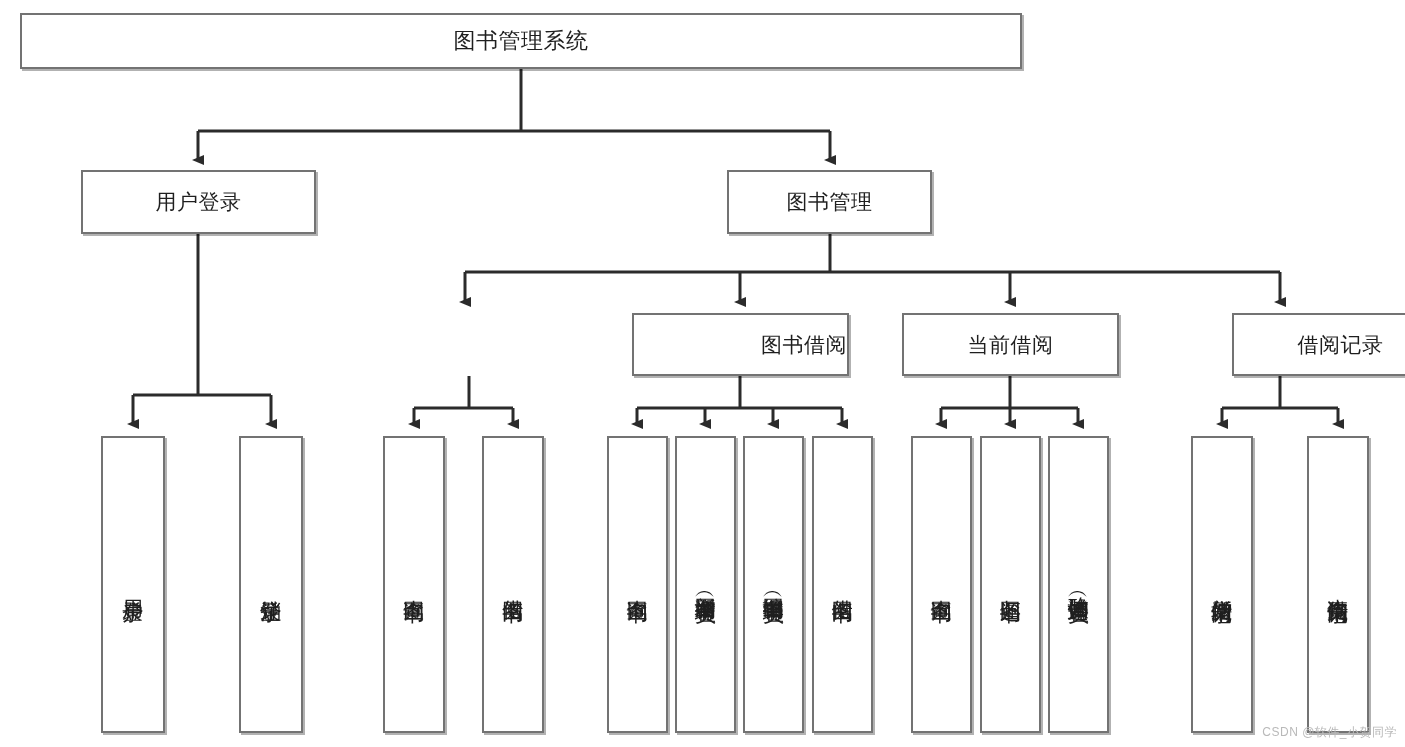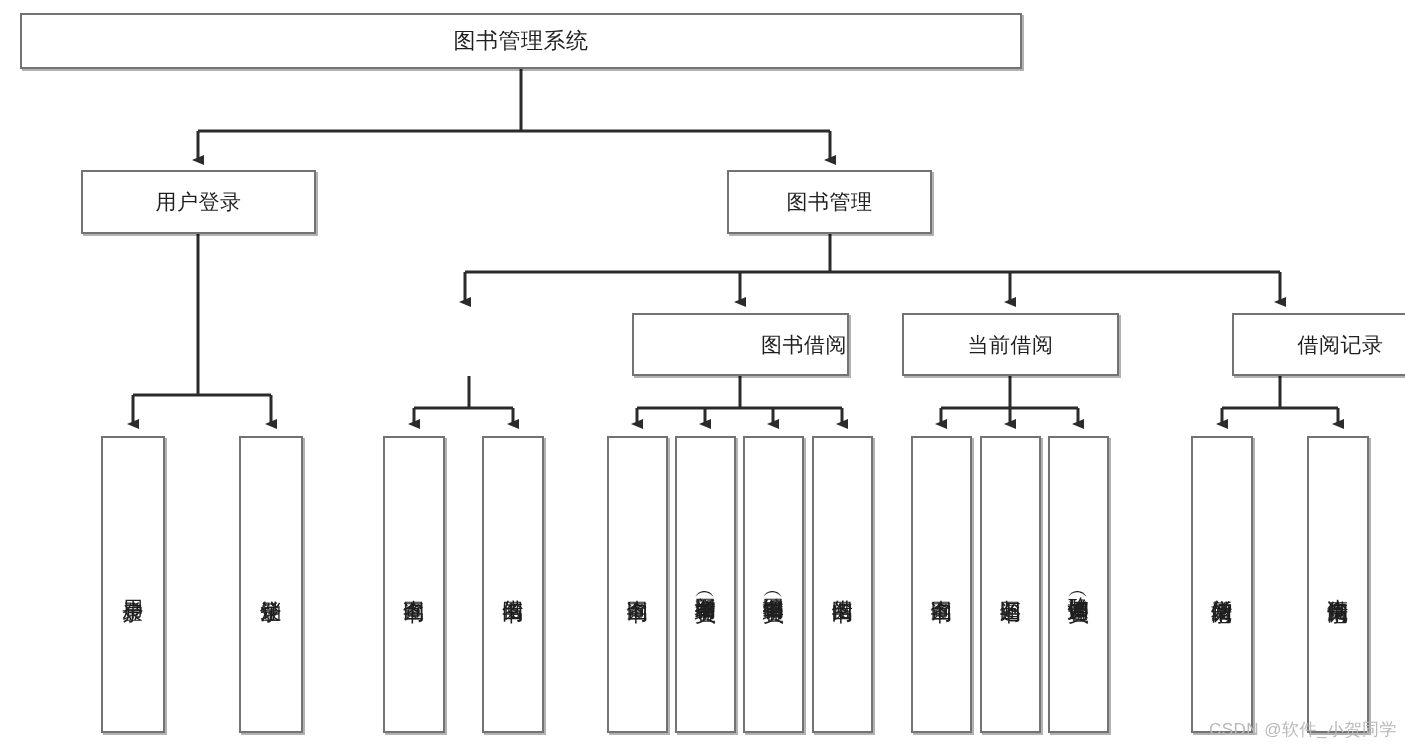--- a/index.html
+++ b/index.html
@@ -60,21 +60,21 @@
     height:100%;
     width:100%;
     display:flex;
     align-items:center;
     justify-content:center;
   }
   .watermark{
     position:absolute;
     right:8px;
     bottom:6px;
-    font-size:17px;
+    font-size:12px;
     color:#b9b9b9;
     letter-spacing:0.5px;
     user-select:none;
     z-index:3;
     white-space:nowrap;
   }
 </style>
 </head>
 <body>
 

